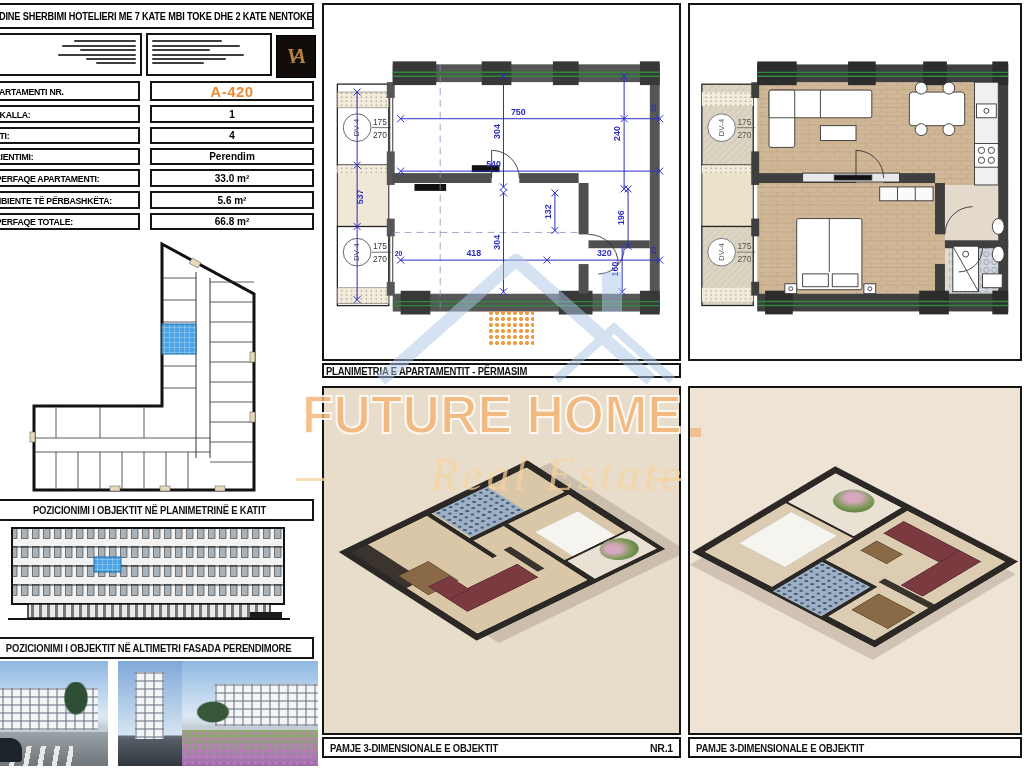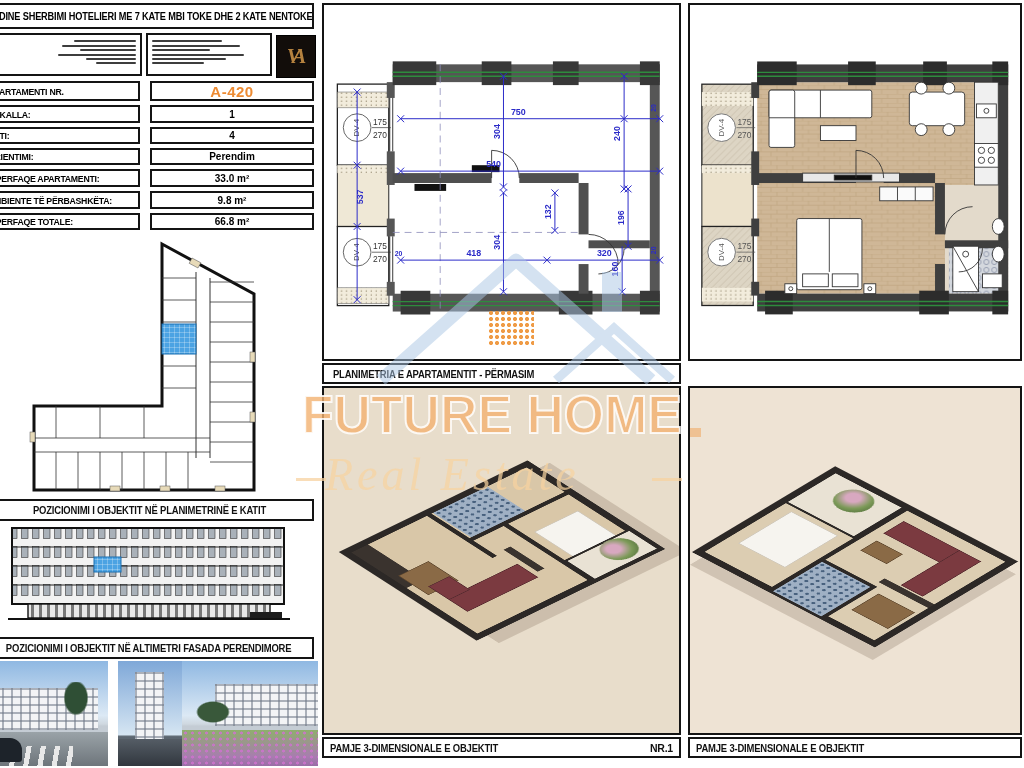--- a/index.html
+++ b/index.html
@@ -51,21 +51,21 @@
   #photo3 .bld{left:24%;right:0;top:22%;height:40%;}
   #photo3 .grnd{height:34%;
      background:radial-gradient(circle,rgba(205,115,205,.85) 1.2px,transparent 1.8px),
                 linear-gradient(#8fae6d,#a87cb0 75%,#9a6da6);background-size:7px 6px,100% 100%;}
   #photo3 .tree{position:absolute;top:34%;left:6%;width:46px;height:30px;
      background:radial-gradient(ellipse,#39583a 0 46%,transparent 52%);}
   
   #mid{left:322px;top:0;width:359px;height:768px;}
   #right{left:688px;top:0;width:334px;height:768px;}
   .planbox{left:0;top:3px;width:100%;height:358px;}
-  .bar-sec{left:0;top:363px;width:100%;height:21px;padding:0 9px;}
+  .bar-sec{left:0;top:363px;width:100%;height:15px;padding:0 2px;}
   .r3d{left:0;top:386px;width:100%;height:349px;overflow:hidden;}
   .bar-bot{left:0;top:737px;width:100%;height:21px;padding:0 6px;justify-content:space-between;}
   .bar-bot .nr{font-weight:bold;font-size:10.5px;transform:none;}
   
   #r3d-mid{background:#e8ddcb;}
   #r3d-right{background:#eee3d4;}
   .iso{position:absolute;left:50%;top:50%;width:232px;height:192px;
        transform:translate(-50%,-55%) rotateX(56deg) rotateZ(-41deg);background:#d9c7a8;
        border:9px solid #2c2826;box-shadow:14px 18px 0 rgba(120,100,80,.25);}
   #r3d-right .iso{transform:translate(-50%,-52%) rotateX(56deg) rotateZ(43deg);background:#dccdb2;}
@@ -76,21 +76,21 @@
   .whitebed{background:#f6f4ef;border:1px solid #cfc8bc;}
   .redsofa{background:#7b3a40;border:1px solid #552a2f;}
   .woodfurn{background:#8a6a46;border:1px solid #5f482f;}
   .darkkitchen{background:#3a332e;}
   .plant{border-radius:50%;background:radial-gradient(circle at 40% 40%,#d8a8c0 0 22%,#7c9a58 55%,#5d7a42 80%);}
   
   .wm{pointer-events:none;z-index:6;}
   #wm-brand{left:296px;top:383px;width:408px;text-align:center;font-weight:800;font-size:54px;
      white-space:nowrap;color:rgba(242,178,112,.8);-webkit-text-stroke:2px rgba(255,255,255,.85);
      transform:scaleX(.96);transform-origin:left top;letter-spacing:0;}
-  #wm-script{left:325px;top:448px;width:360px;text-align:left;font-family:"Liberation Serif",serif;
+  #wm-script{left:325px;top:448px;width:360px;text-align:right;font-family:"Liberation Serif",serif;
      font-style:italic;font-size:46px;color:rgba(247,210,160,.72);letter-spacing:4px;white-space:nowrap;}
   .wm-dash{height:3px;background:rgba(247,210,160,.75);}
   #wm-roof{left:356px;top:238px;width:330px;height:152px;opacity:.5;z-index:5;}
   #wm-pixel{left:488px;top:310px;width:46px;height:36px;z-index:6;
      background-image:radial-gradient(circle,rgba(238,150,60,.95) 1.8px,transparent 2.3px);
      background-size:6px 6px;}
   #wm-rem{left:690px;top:428px;width:11px;height:9px;background:rgba(240,160,80,.5);z-index:6;}
   svg text{font-family:"Liberation Sans",sans-serif;}
 </style>
 </head>
@@ -140,21 +140,21 @@
       <span>ORIENTIMI:</span>
     </div>
   <div class="abs trow-value" style="top:148px;height:17px;">Perendim</div>
   <div class="abs trow-label" style="top:169px;height:18px;">
       <span>SIPERFAQE APARTAMENTI:</span>
     </div>
   <div class="abs trow-value" style="top:169px;height:18px;">33.0 m²</div>
   <div class="abs trow-label" style="top:191px;height:18px;">
       <span>AMBIENTE TË PËRBASHKËTA:</span>
     </div>
-  <div class="abs trow-value" style="top:191px;height:18px;">9.8 m²</div>
+  <div class="abs trow-value" style="top:191px;height:18px;">5.6 m²</div>
   <div class="abs trow-label" style="top:213px;height:17px;">
       <span>SIPERFAQE TOTALE:</span>
     </div>
   <div class="abs trow-value" style="top:213px;height:17px;">66.8 m²</div>
 
   <svg class="abs" style="left:26px;top:232px;" width="300" height="265" viewBox="0 0 300 265">
     <defs>
       <pattern id="bgrid" width="5" height="5" patternUnits="userSpaceOnUse">
         <rect width="5" height="5" fill="#4BA3E3"></rect>
         <path d="M0,0H5V5" stroke="rgba(255,255,255,.75)" stroke-width=".7" fill="none"></path>

